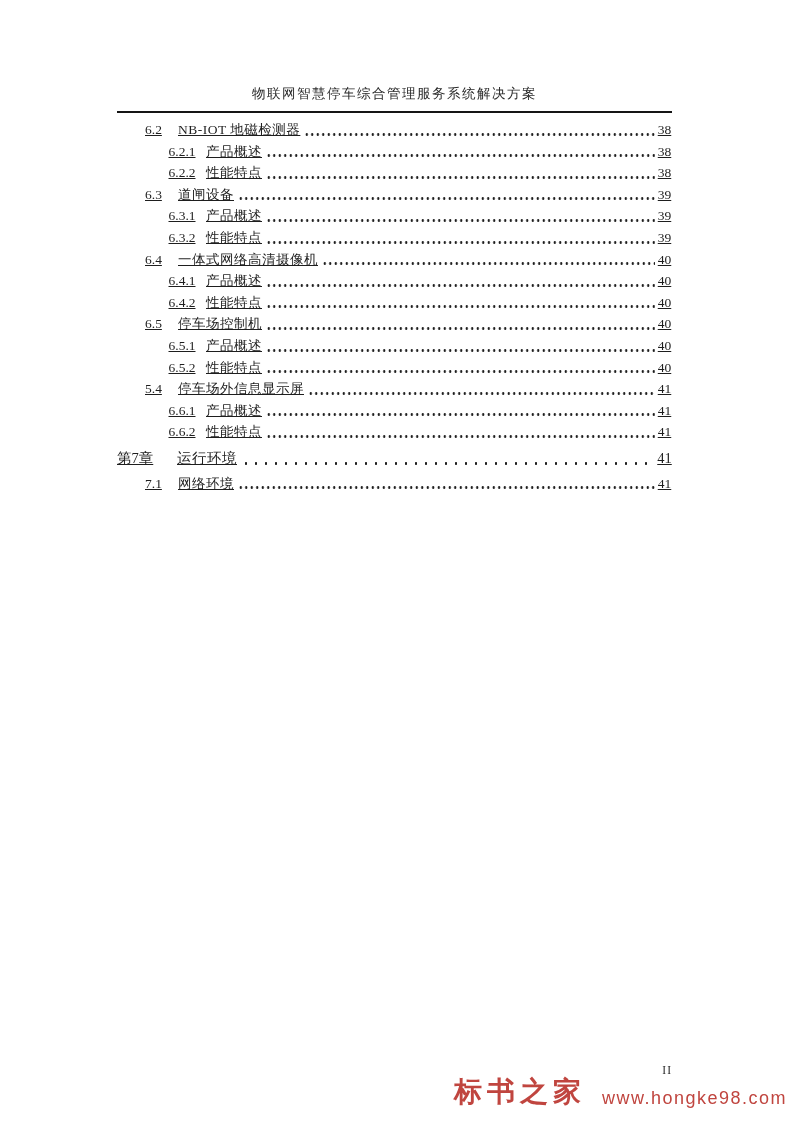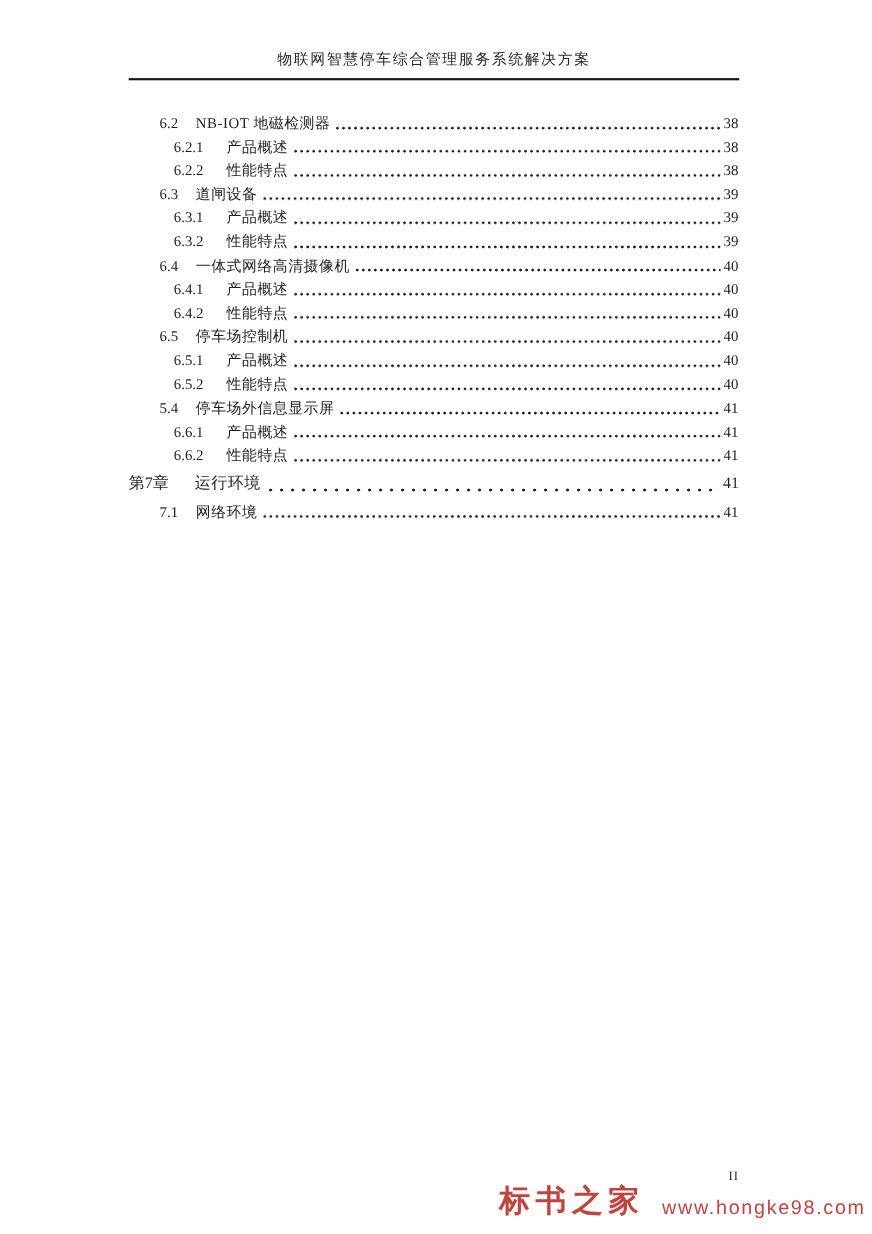--- a/index.html
+++ b/index.html
@@ -15,22 +15,23 @@
     position:absolute;
     left:117px;right:121px;top:45px;
   }
   .doc-header{
     text-align:center;
     font-size:13.5px;
     letter-spacing:1.5px;
     color:#2a2a2a;
     padding-bottom:8px;
     border-bottom:2px solid #151515;
-  }
-  .toc-list{margin-top:28px;}
+    margin-top:40px;
+  }
+  .toc-list{margin-top:6px;text-decoration:underline;}
   .toc-row{
     display:flex;
     align-items:baseline;
     line-height:21.6px;
     font-size:13.5px;
     white-space:nowrap;
   }
   .toc-row .num{flex:none;}
   .toc-row .title{flex:none;letter-spacing:0.5px;}
   .toc-row .leader{
@@ -43,21 +44,21 @@
     background-position:left center;
     background-repeat:repeat-x;
   }
   .toc-row .pg{flex:none;min-width:15px;text-align:center;}
   .lvl1{font-size:14.5px;margin:5px 0 3px 0;}
   .lvl1 .num{width:60px;}
   .lvl1 .leader{background-size:10px 5px;margin-right:9px;}
   .lvl2{padding-left:28px;}
   .lvl2 .num{width:33px;}
   .lvl3{padding-left:41px;}
-  .lvl3 .num{width:48px;}
+  .lvl3 .num{width:48px;text-align:center;}
   .folio{
     position:absolute;
     top:1064px;right:121px;
     font-size:11.5px;
     letter-spacing:1px;
     color:#2a2a2a;
   }
   .watermark{
     position:absolute;
     right:6px;bottom:15px;

